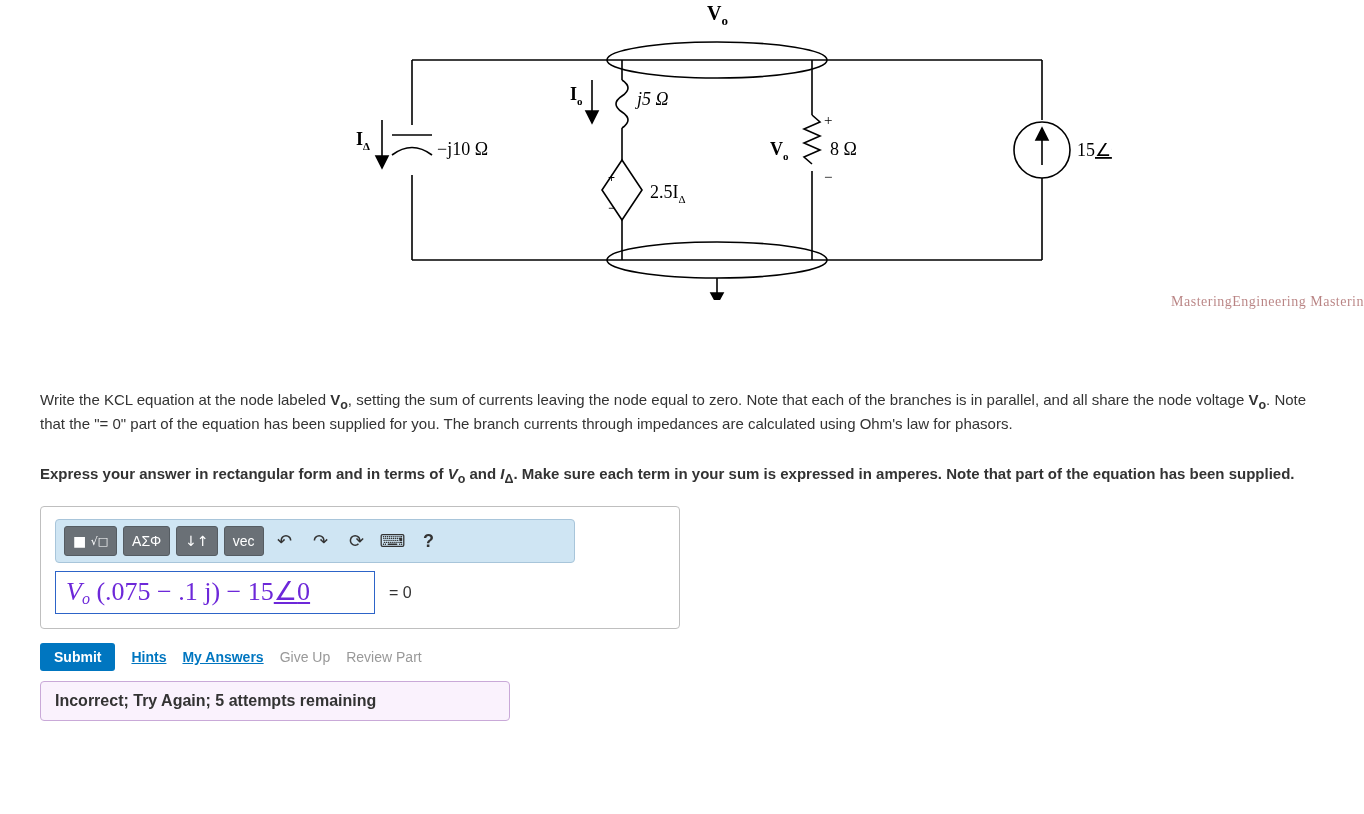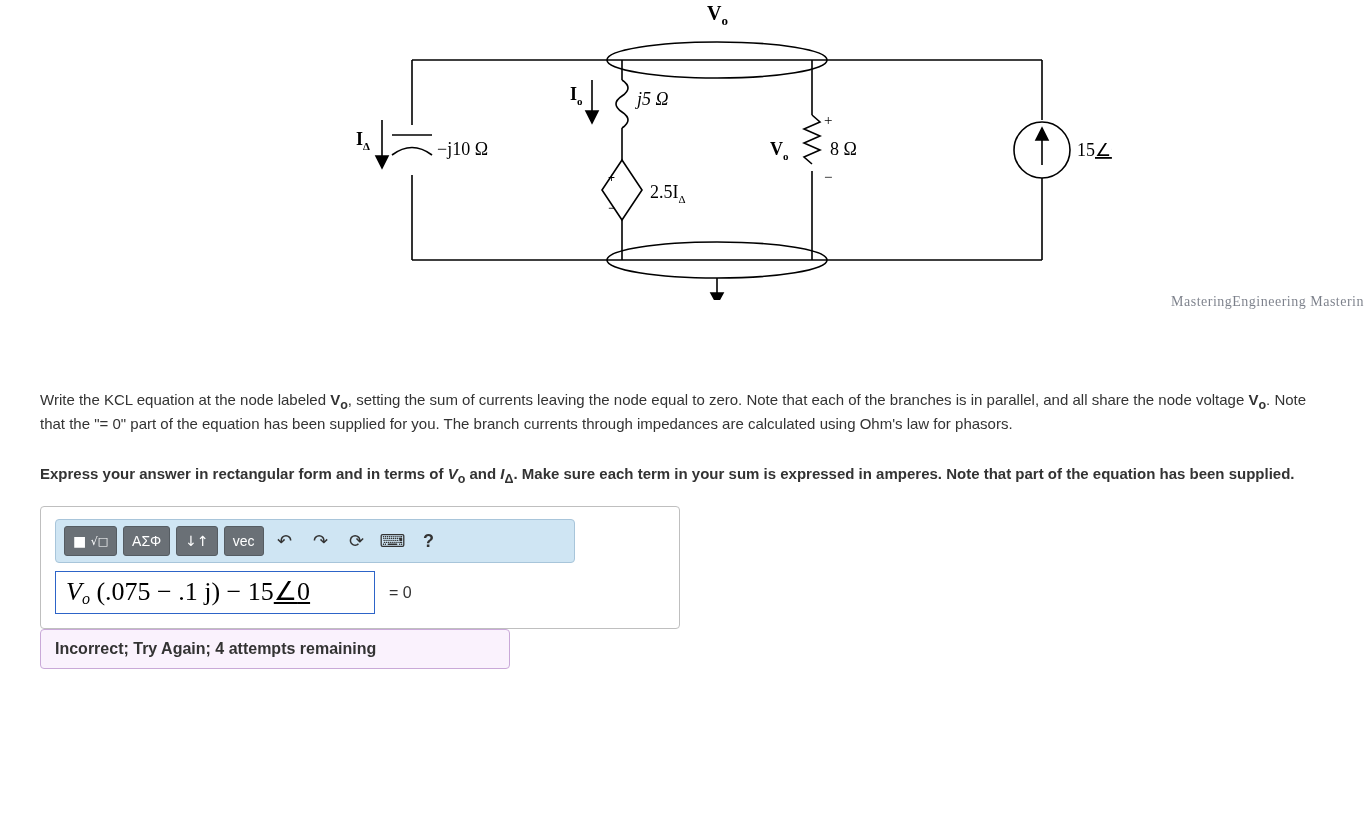--- a/index.html
+++ b/index.html
@@ -17,21 +17,21 @@
     height: 310px;
     position: relative;
     background: #fff;
   }
   .circuit-svg { display:block; margin: 0 auto; }
   .watermark {
     position: absolute;
     right: 0;
     bottom: 0;
     font-size: 14px;
-    color: #0f172a;
+    color: #7f1d1d;
     opacity: 0.55;
     letter-spacing: 0.5px;
     font-family: Georgia, serif;
     white-space: nowrap;
   }
   .content {
     padding: 20px 40px 0 40px;
   }
   .prompt-text {
     margin: 60px 0 10px 0;
@@ -92,21 +92,21 @@
     align-items:center;
     gap: 14px;
   }
   .answer-box {
     border: 1px solid #2d64c8;
     padding: 4px 10px 6px 10px;
     font-family: "Times New Roman", Times, serif;
     font-size: 26px;
     font-style: italic;
     min-width: 320px;
-    color:#000000;
+    color:#6d28d9;
   }
   .answer-box .sub { font-size: 16px; font-style: italic; position:relative; bottom:-4px; }
   .answer-box .upright { font-style: normal; }
   .equals-zero { font-size: 16px; color:#333; }
   .action-row {
     margin: 14px 0 10px 0;
     display:flex;
     align-items:center;
     gap: 16px;
     font-size: 14px;
@@ -233,16 +233,23 @@
 
     <div class="answer-row">
       <div class="answer-box">
         <span>V</span><span class="sub">o</span>
         <span class="upright">(.075 − .1 j) − 15</span><span class="upright" style="text-decoration:underline;">∠</span><span class="upright" style="text-decoration:underline;">0</span>
       </div>
       <div class="equals-zero">= 0</div>
     </div>
   </div>
 
-
-  <div class="feedback">Incorrect; Try Again; 4 attempts remaining</div>
+  <div class="action-row">
+    <button class="submit-btn">Submit</button>
+    <span class="link">Hints</span>
+    <span class="link">My Answers</span>
+    <span class="muted-link">Give Up</span>
+    <span class="muted-link">Review Part</span>
+  </div>
+
+  <div class="feedback">Incorrect; Try Again; 5 attempts remaining</div>
 
 </div>
 
 </body></html>

